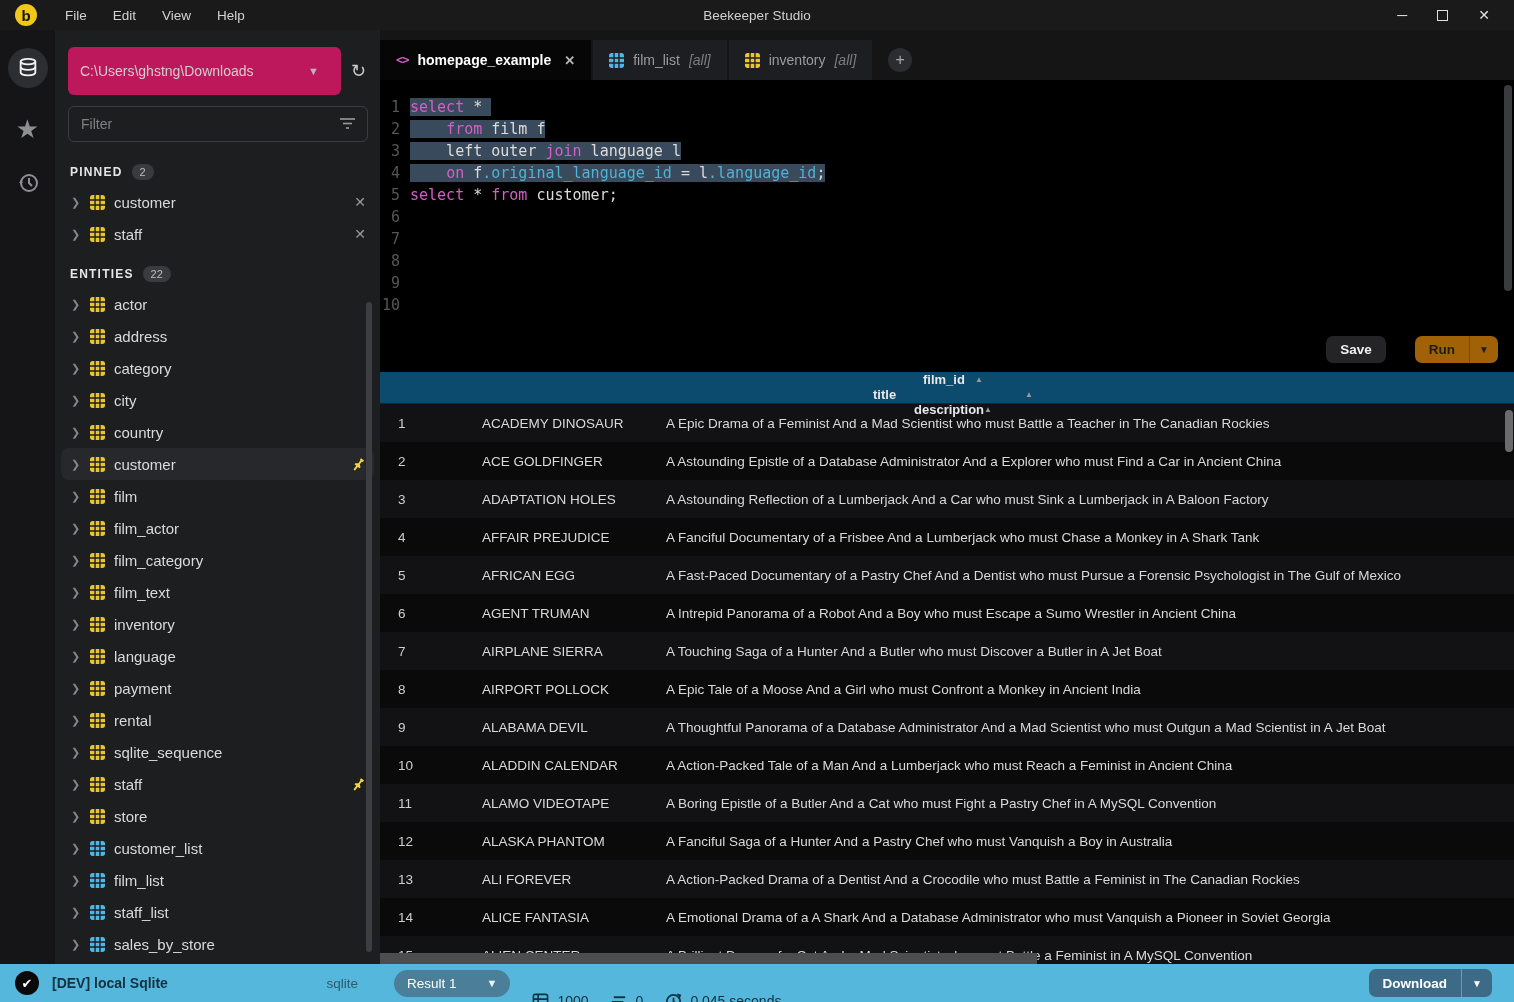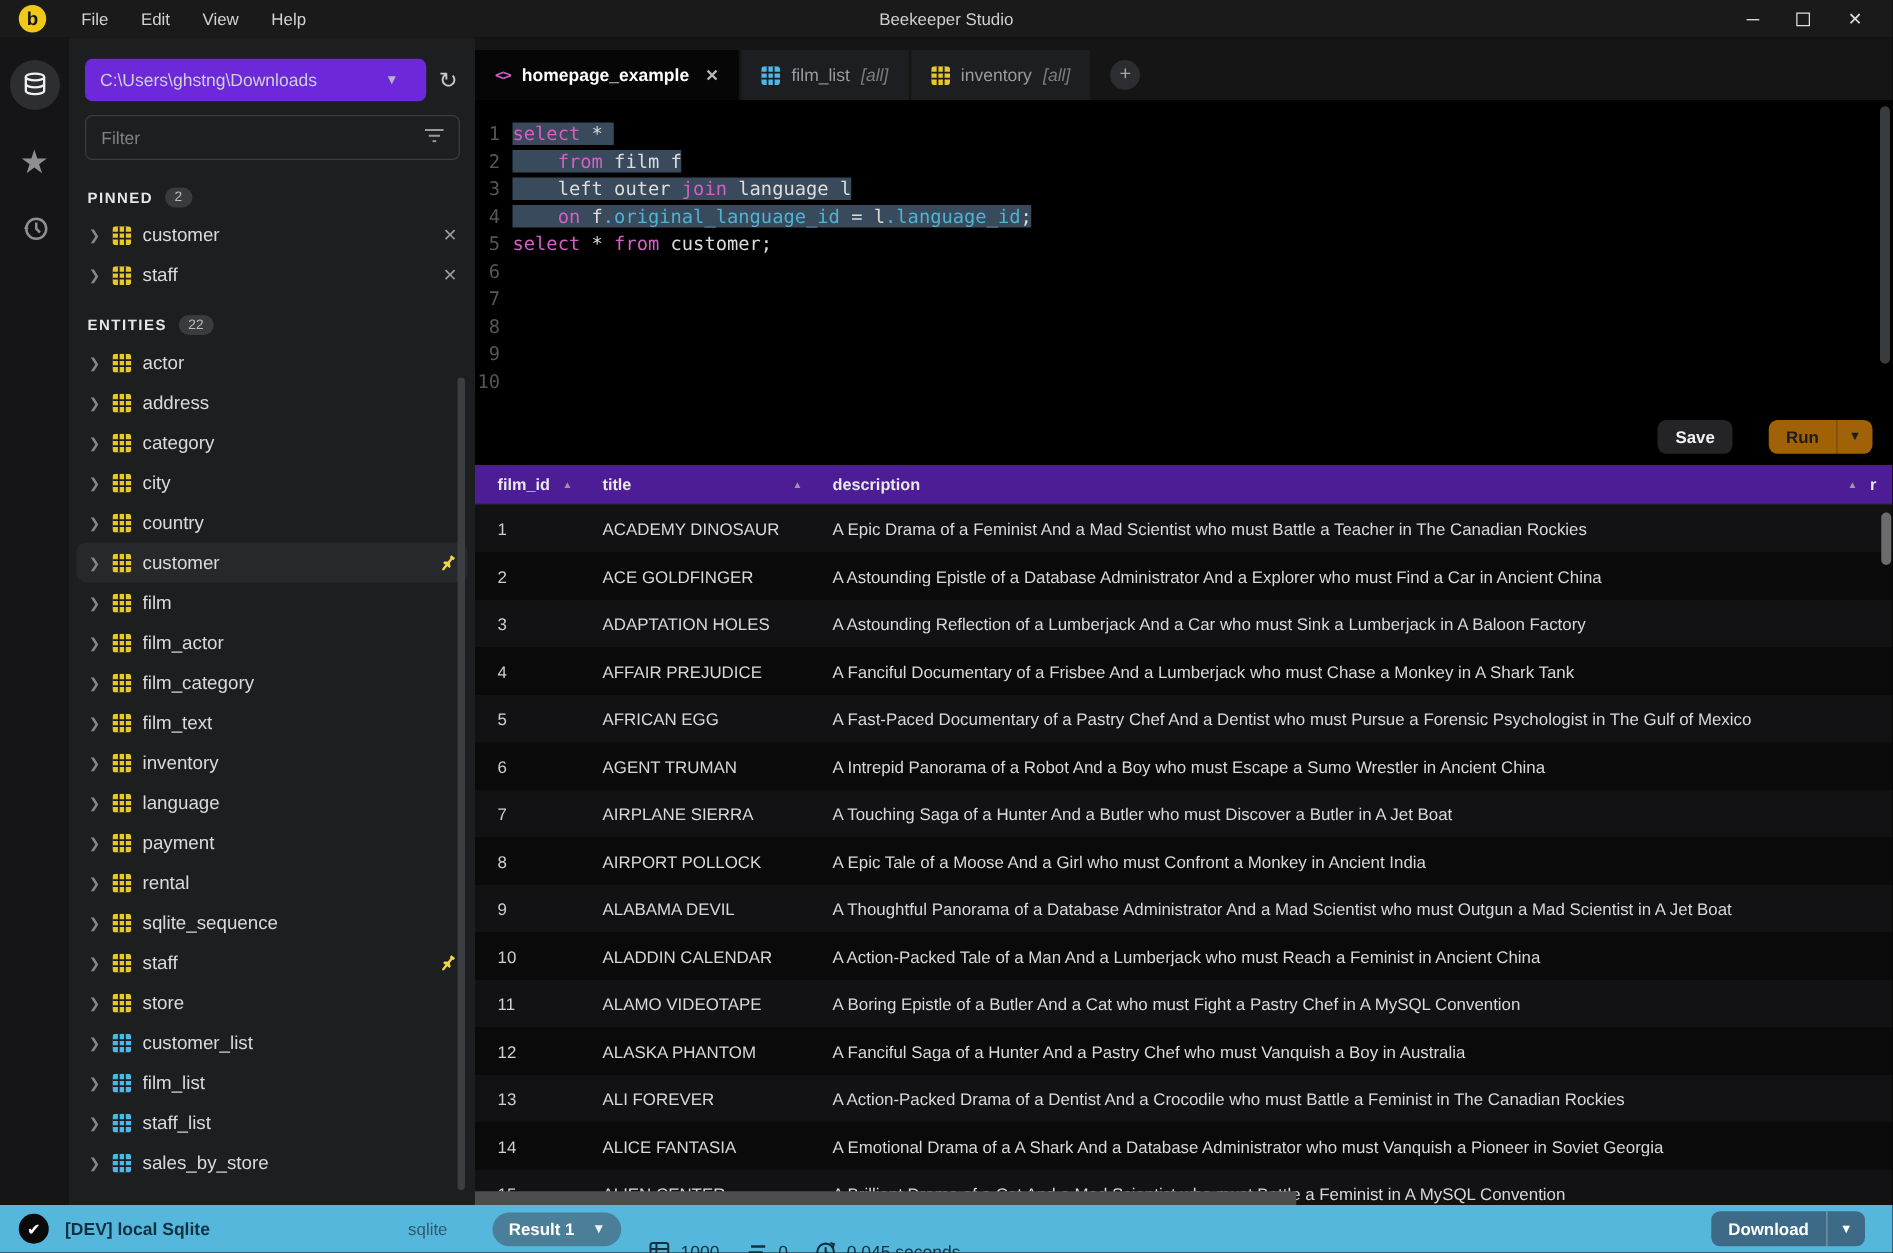--- a/index.html
+++ b/index.html
@@ -19,21 +19,21 @@
   .wc-max { width:11px; height:11px; border:1.5px solid #e0e0e0; display:inline-block; }
 
   
   .rail { position:absolute; left:0; top:30px; width:55px; height:934px; background:#151517;
     display:flex; flex-direction:column; align-items:center; padding-top:18px; gap:26px; }
   .rail-db { width:40px; height:40px; border-radius:50%; background:#2d2e31; display:flex; align-items:center; justify-content:center; }
   .rail-ic { color:#8d8f93; }
 
   .sidebar { position:absolute; left:55px; top:30px; width:325px; height:934px; background:#1d1e20; overflow:hidden; }
   .conn-row { display:flex; align-items:center; margin:17px 12px 0 13px; gap:8px; }
-  .conn-select { flex:1; height:34px; background:#6d28d9; border-radius:6px; display:flex; align-items:center;
+  .conn-select { flex:1; height:48px; background:#be185d; border-radius:6px; display:flex; align-items:center;
     padding:0 22px 0 12px; color:#cfcfcf; font-size:14px; overflow:hidden; white-space:nowrap; }
   .conn-text { flex:1; overflow:hidden; white-space:nowrap; }
   .caret { color:#b7b7b7; font-size:11px; margin-left:6px; }
   .refresh { color:#c9c9c9; font-size:18px; line-height:1; padding:0 2px; }
   .filter-row { margin:11px 12px 0 13px; height:36px; border:1px solid #3b3c40; border-radius:6px;
     display:flex; align-items:center; padding:0 12px; }
   .filter-input { flex:1; background:transparent; border:none; outline:none; color:#cfcfcf; font-size:14px; }
   .filter-input::placeholder { color:#808184; }
 
   .section-hdr { display:flex; align-items:center; gap:9px; margin:22px 0 6px 15px; }
@@ -76,22 +76,22 @@
   .ed-actions { position:absolute; right:16px; bottom:9px; display:flex; gap:29px; }
   .btn-save { background:#242426; color:#f0f0f0; border:none; border-radius:7px; height:27px; padding:0 14px;
     font-size:13.5px; font-weight:bold; font-family:inherit; }
   .btn-run { background:#a16207; color:#1d1d1d; border:none; border-radius:7px; height:27px;
     display:flex; align-items:center; font-weight:bold; font-size:13.5px; font-family:inherit; }
   .btn-run .run-label { padding:0 14px; }
   .run-sep { width:1px; height:27px; background:rgba(0,0,0,.25); }
   .run-caret { padding:0 9px; font-size:10px; }
 
   .results { position:absolute; left:0; top:342px; width:100%; height:592px; background:#060607; overflow:hidden; }
-  .t-hdr { display:flex; height:32px; align-items:center; background:#4c1d95; border-bottom:1px solid #222;
-    color:#e8e8e8; font-size:13px; font-weight:bold; }
+  .t-hdr { display:flex; height:32px; align-items:center; background:#0c4a6e; border-bottom:1px solid #222;
+    color:#e8e8e8; font-size:13px; font-weight:bold;flex-direction:column; }
   .t-hdr .hc { display:flex; align-items:center; padding:0 6px 0 18px; }
   .hc-id { width:84px; } .hc-title { width:184px; } .hc-desc { flex:1; }
   .hc-r { width:22px; overflow:hidden; padding-left:4px !important; }
   .sort { margin-left:auto; color:#9a9a9a; font-size:8px; }
   .t-row { display:flex; height:38px; align-items:center; color:#d9d9d9; font-size:13.5px; }
   .t-row:nth-child(odd) { background:#121214; }
   .t-row:nth-child(even) { background:#0a0a0b; }
   .c-id { width:84px; padding-left:18px; color:#cfcfcf; flex:none; }
   .c-title { width:184px; padding-left:18px; flex:none; white-space:nowrap; overflow:hidden; }
   .c-desc { flex:1; padding-left:18px; white-space:nowrap; overflow:hidden; }
@@ -101,21 +101,21 @@
   
   .statusbar { position:absolute; left:0; top:964px; width:1514px; height:38px; background:#55b7dc;
     display:flex; align-items:center; color:#123140; }
   .sb-left { width:380px; flex:none; display:flex; align-items:center; padding:0 22px 0 15px; }
   .check-circle { width:24px; height:24px; border-radius:50%; background:#0a0a0a; color:#fff; font-size:13px;
     display:flex; align-items:center; justify-content:center; margin-right:13px; }
   .sb-conn { font-size:14px; font-weight:bold; }
   .sb-dialect { margin-left:auto; font-size:13.5px; color:#2e5a6d; }
   .sb-main { flex:1; display:flex; align-items:center; padding-left:14px; gap:22px; }
   .result-btn { background:#4a7e99; color:#fff; border:none; border-radius:15px; height:27px; padding:0 13px;
-    font-size:13.5px; font-weight:bold; font-family:inherit; display:flex; align-items:center; gap:8px; }
+    font-size:13.5px; font-weight:normal; font-family:inherit; display:flex; align-items:center; gap:24px; }
   .result-btn .caret { color:#e8f4fa; }
   .sb-stat { display:flex; align-items:center; gap:8px; font-size:14px; font-weight:500;margin-top:36px; }
   .sb-ic { display:flex; }
   .dl-btn { margin-left:auto; margin-right:22px; background:#3d6b87; color:#fff; border:none; border-radius:7px;
     height:28px; display:flex; align-items:center; font-size:13.5px; font-weight:bold; font-family:inherit; }
   .dl-label { padding:0 14px; }
   .dl-sep { width:1px; height:28px; background:rgba(255,255,255,.3); }
   .dl-caret { padding:0 10px; font-size:10px; }
 </style>
 </head>

